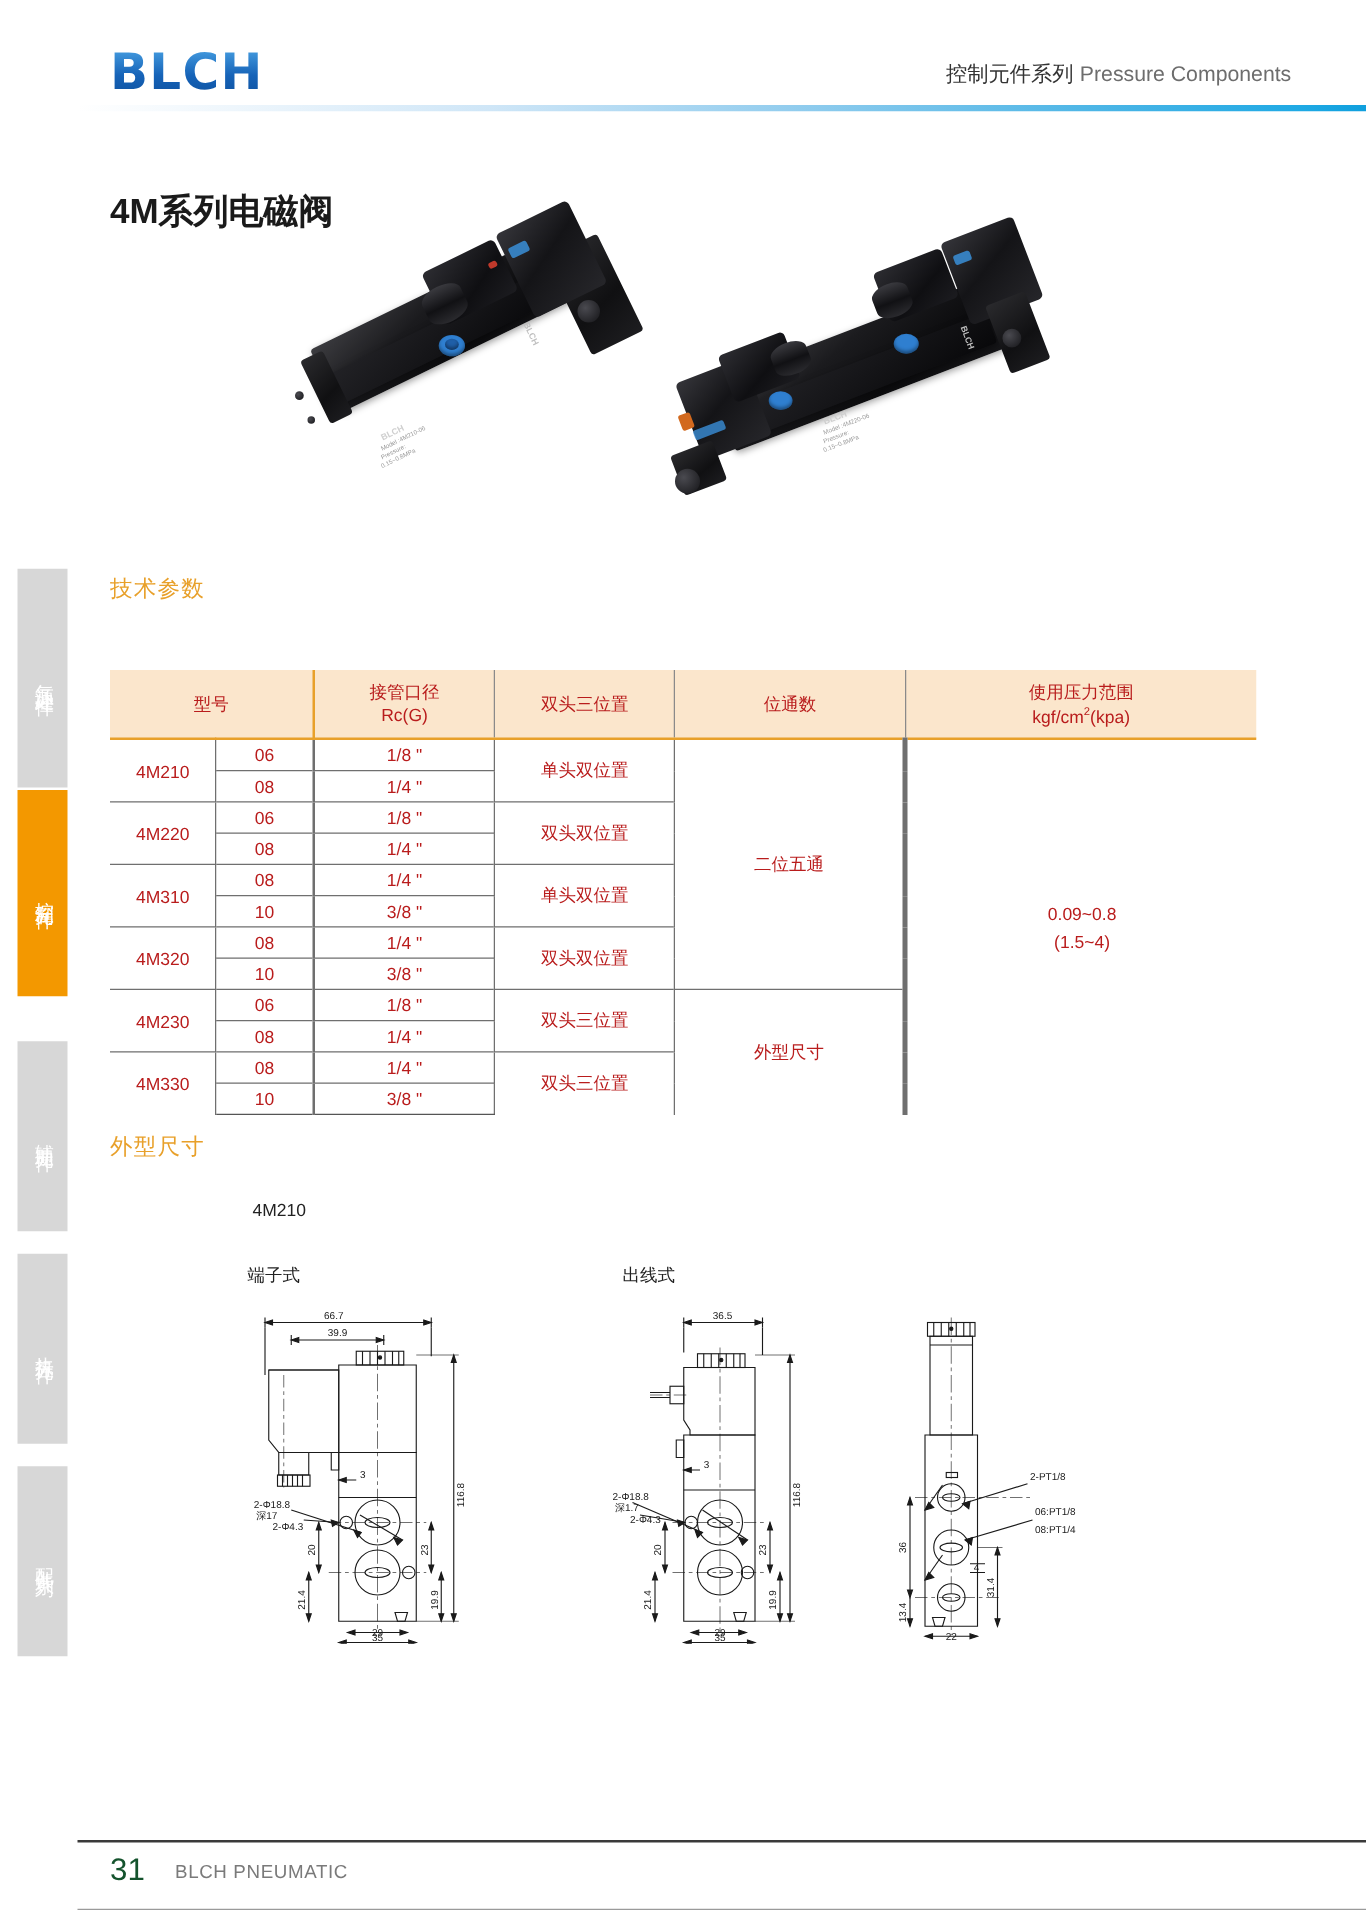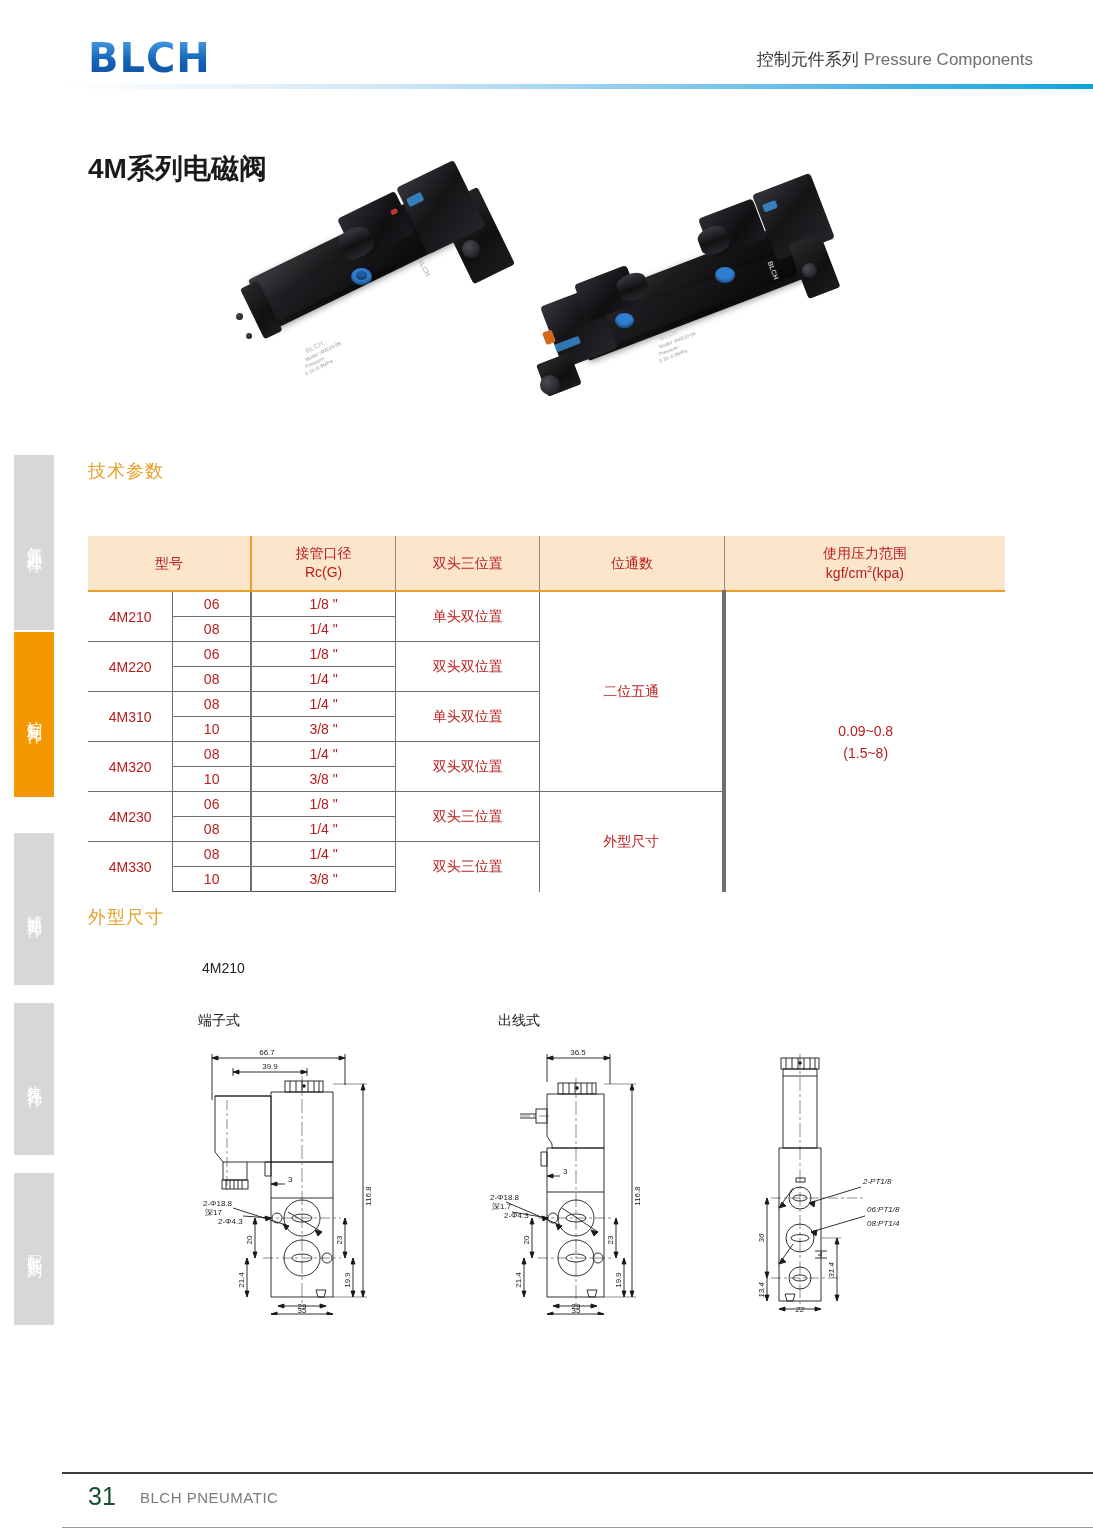--- a/index.html
+++ b/index.html
@@ -266,21 +266,21 @@
   <tbody>
 
     <tr>
       <td class="c-model" rowspan="2">4M210</td>
       <td class="c-size rowline">06</td>
       <td class="c-bore rowline">1/8 "</td>
       <td class="c-coil" rowspan="2">单头双位置</td>
       <td class="c-way" rowspan="8">二位五通</td>
       <td class="c-press" rowspan="12">
         <div>0.09~0.8</div>
-        <div style="margin-top:6px;">(1.5~8)</div>
+        <div style="margin-top:6px;">(1.5~4)</div>
       </td>
     </tr>
     <tr>
       <td class="c-size">08</td>
       <td class="c-bore">1/4 "</td>
     </tr>
 
     <tr class="grouplinetop">
       <td class="c-model grouplinetop" rowspan="2">4M220</td>
       <td class="c-size rowline grouplinetop">06</td>
@@ -543,21 +543,21 @@
         <text x="73" y="134">3</text>
         <text x="86" y="269" text-anchor="middle">29</text>
         <text x="86" y="273" text-anchor="middle">35</text>
         <text x="0" y="160">2-Φ18.8</text>
         <text x="2" y="169">深1.7</text>
         <text x="14" y="178">2-Φ4.3</text>
       </g>
     </svg>
   </div>
 
-  <div class="dwg" style="left:745px; top:118px;font-style:italic;">
+  <div class="dwg" style="left:706px; top:118px;">
     <svg width="180" height="265" viewBox="0 0 180 265">
       <g fill="none" stroke="#1a1a1a" stroke-width="0.9">
 
         <rect x="36" y="10" width="38" height="11"></rect>
         <path d="M41 10 L41 21 M47 10 L47 21 M53 10 L53 21 M59 10 L59 21 M65 10 L65 21 M70 10 L70 21"></path>
         <circle cx="55" cy="15" r="1.3" fill="#1a1a1a"></circle>
 
         <path d="M38 21 L38 100 L72 100 L72 21 Z"></path>
         <path d="M38 28 L72 28"></path>
 

